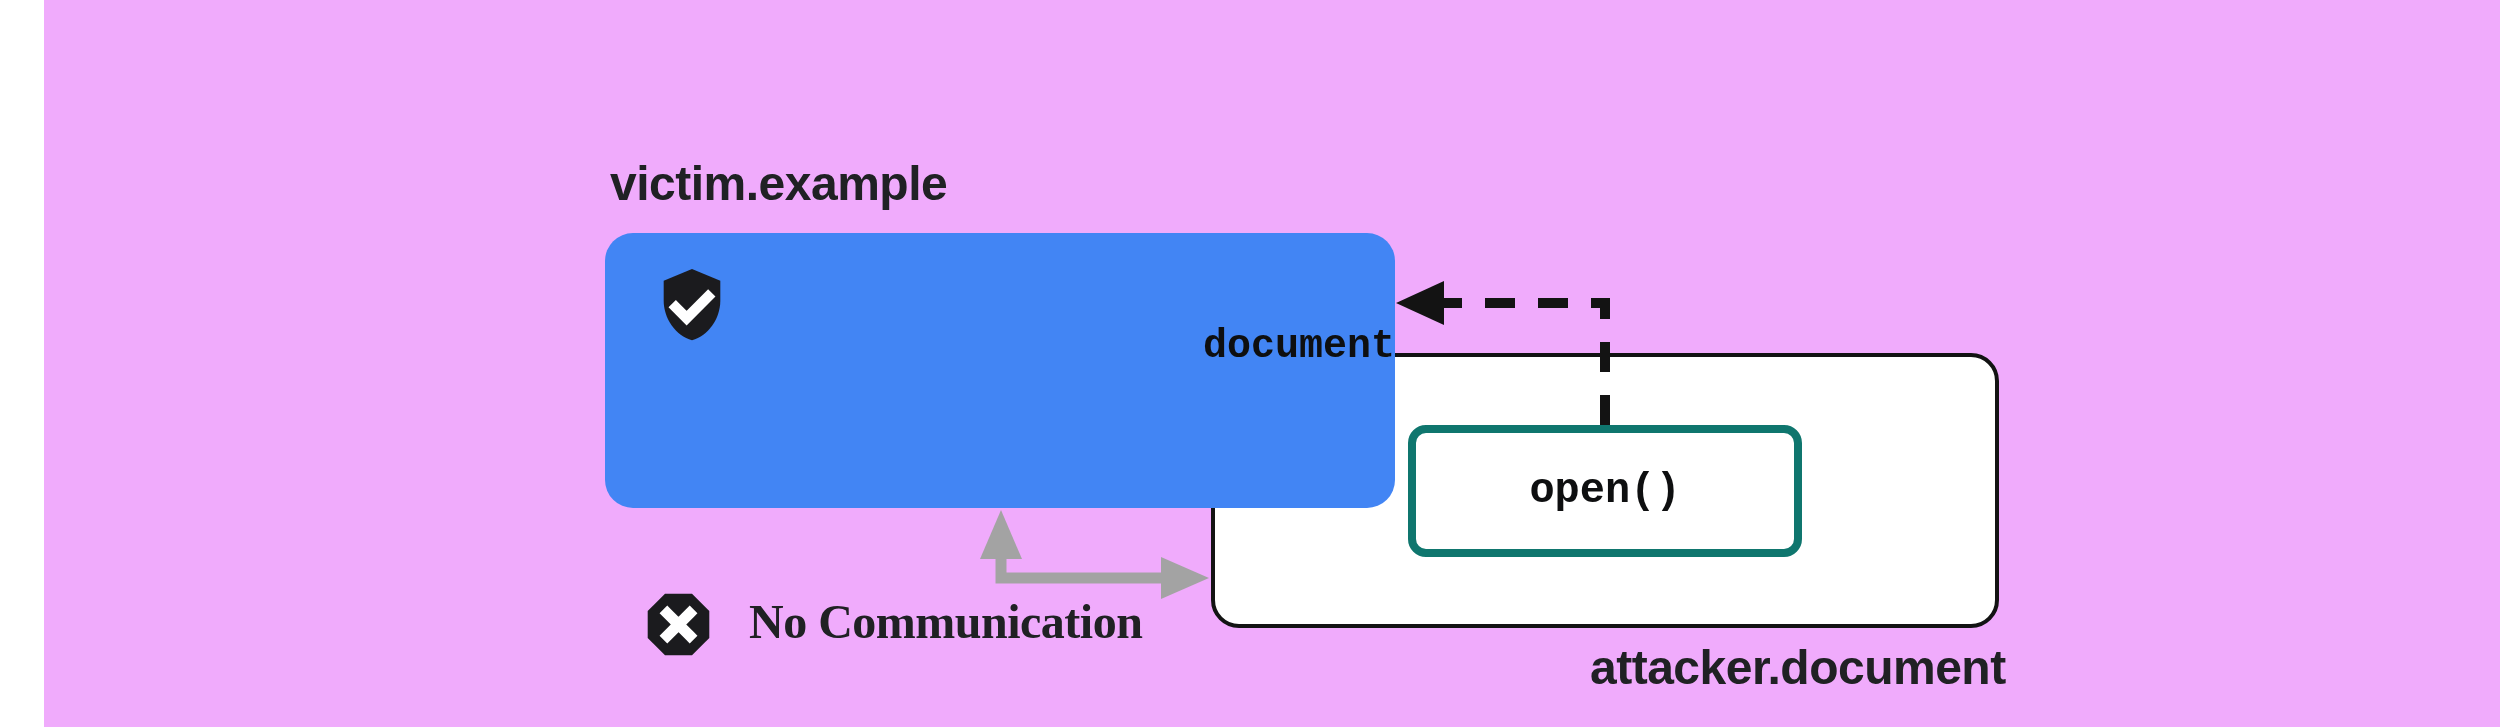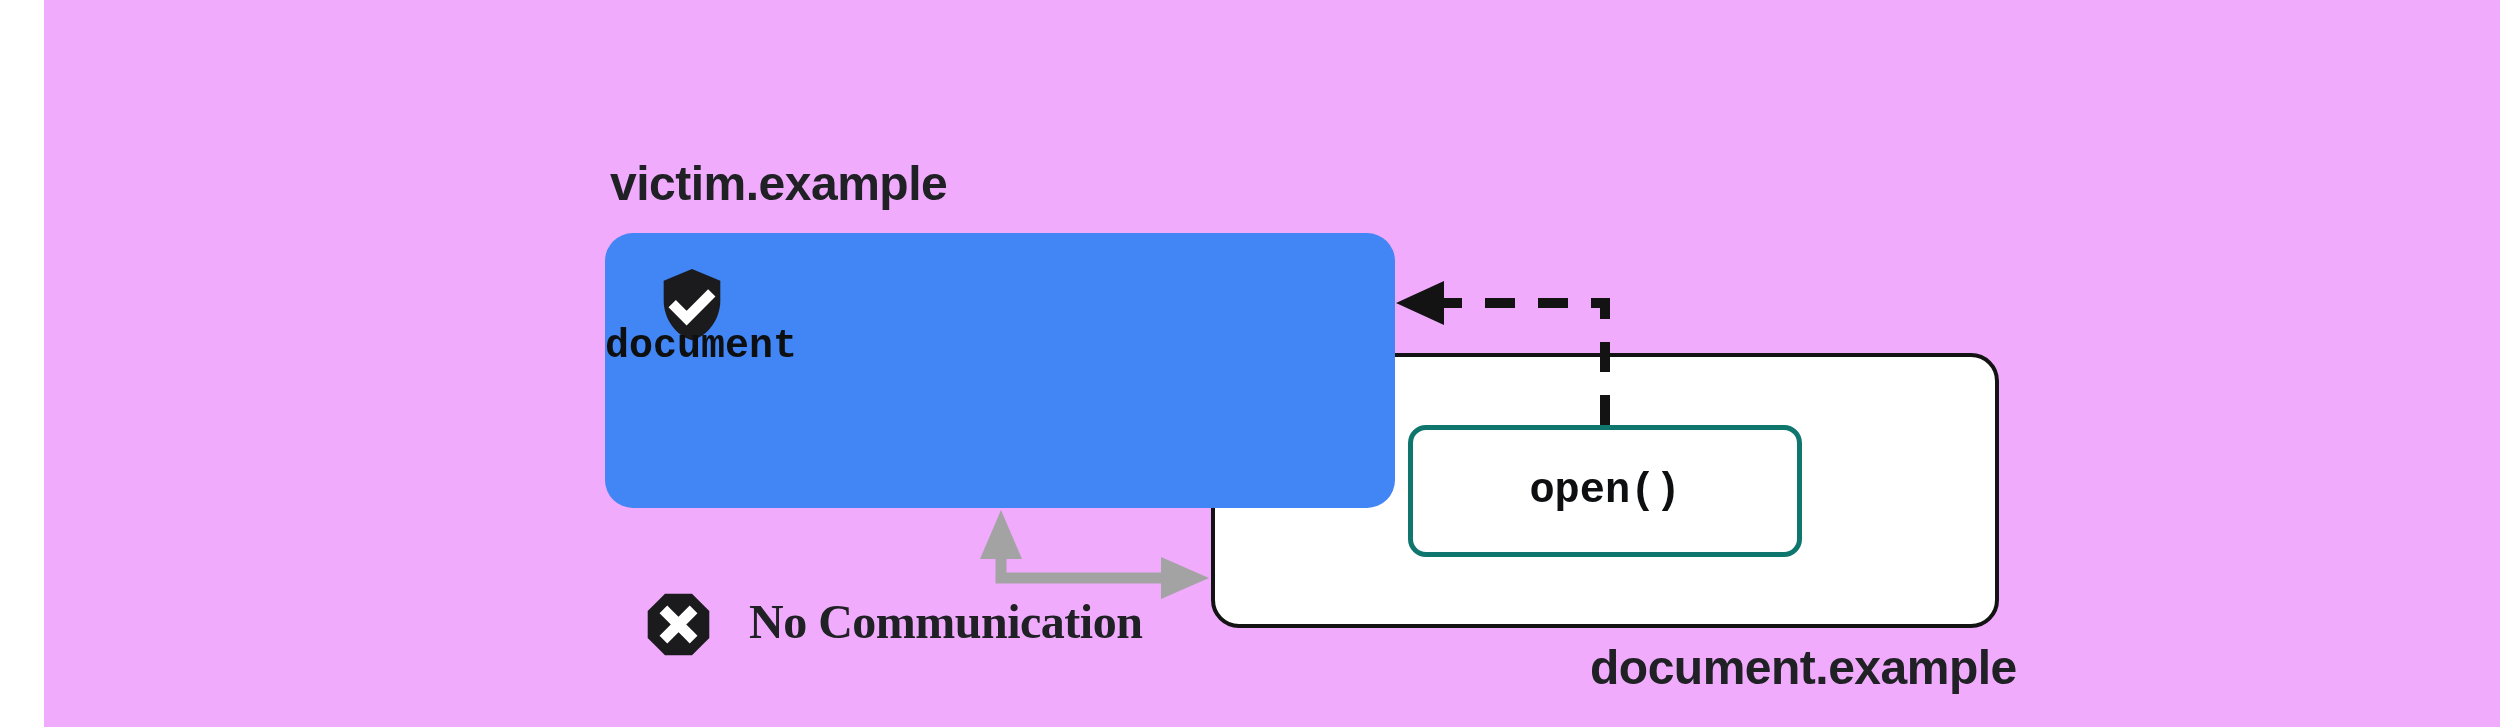--- a/index.html
+++ b/index.html
@@ -21,39 +21,39 @@
     line-height:1.1;
   }
   
   #victim-card{
     left:561px;top:233px;width:790px;height:275px;
     background:#4285F4;border-radius:28px;
     z-index:2;
   }
   #victim-card .card-text{
     position:absolute;left:0;right:0;top:91px;
-    text-align:left;
+    text-align:right;
     font-family:"Liberation Mono","DejaVu Sans Mono",monospace;
     font-weight:700;font-size:40px;line-height:45px;
     color:#0e0f10;
     white-space:nowrap;
   }
   #shield-icon{position:absolute;left:44px;top:23px;width:86px;height:102px;}
   
   #attacker-window{
     left:1167px;top:353px;width:788px;height:275px;
     background:#ffffff;
     border:4px solid #131313;border-radius:28px;
     box-sizing:border-box;
     z-index:1;
   }
   #open-box{
     left:1364px;top:425px;width:394px;height:132px;
     background:#ffffff;
-    border:5px solid #0f766e;border-radius:18px;
+    border:8px solid #0f766e;border-radius:18px;
     box-sizing:border-box;
     z-index:1;
     display:flex;align-items:center;justify-content:center;
     font-family:"Liberation Mono","DejaVu Sans Mono",monospace;
     font-weight:700;font-size:42px;color:#0e0f10;
   }
   #victim-label{left:566px;top:158px;z-index:4;}
   #attacker-label{left:1546px;top:642px;z-index:4;}
   #no-comm-label{left:705px;top:596px;z-index:4;font-family:Liberation Serif, serif;}
   #no-comm-icon{left:596px;top:586px;width:77px;height:77px;z-index:4;}
@@ -65,21 +65,21 @@
 <div id="canvas">
 
   <div class="abs domain-label" id="victim-label">victim.example</div>
 
   <div class="abs" id="attacker-window"></div>
 
   <div class="abs" id="open-box">
     <span>open()</span>
   </div>
 
-  <div class="abs domain-label" id="attacker-label">document.example</div>
+  <div class="abs domain-label" id="attacker-label">attacker.document</div>
 
   <div class="abs" id="victim-card">
     <svg id="shield-icon" viewBox="0 0 24 24">
       <path d="M12 1.4 L4.1 4.7 v5.5 c0 5.1 3.35 9.8 7.9 11.1 c4.55-1.3 7.9-6.0 7.9-11.1 V4.7 Z" fill="#1B1B1E"></path>
       <polyline points="7.5,12.1 10.5,15.1 16.5,9.1" fill="none" stroke="#ffffff" stroke-width="2.9" stroke-linecap="square" stroke-linejoin="miter"></polyline>
     </svg>
     <div class="card-text">
       <div>document</div>
     </div>
   </div>

